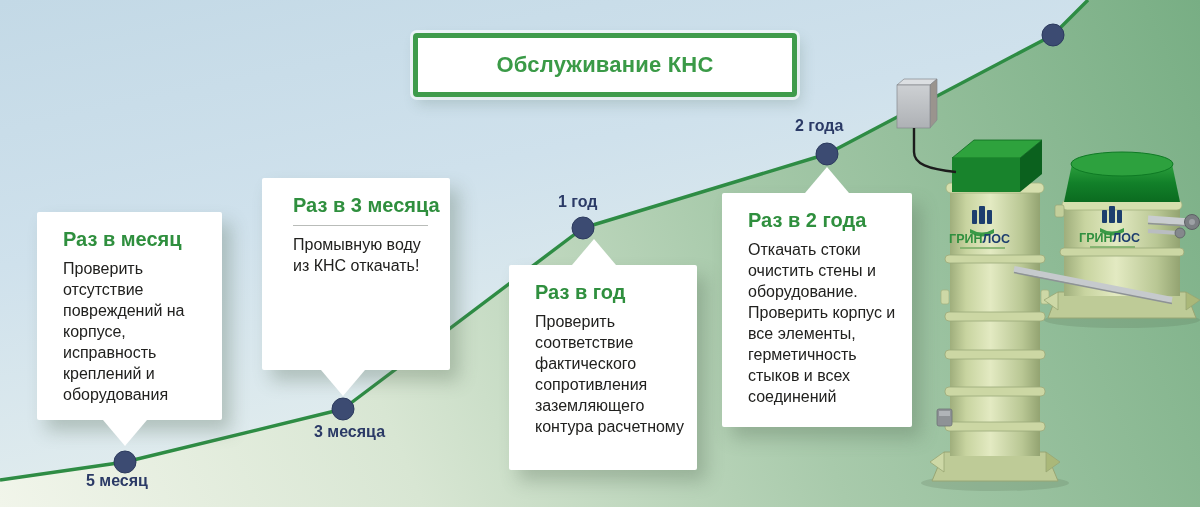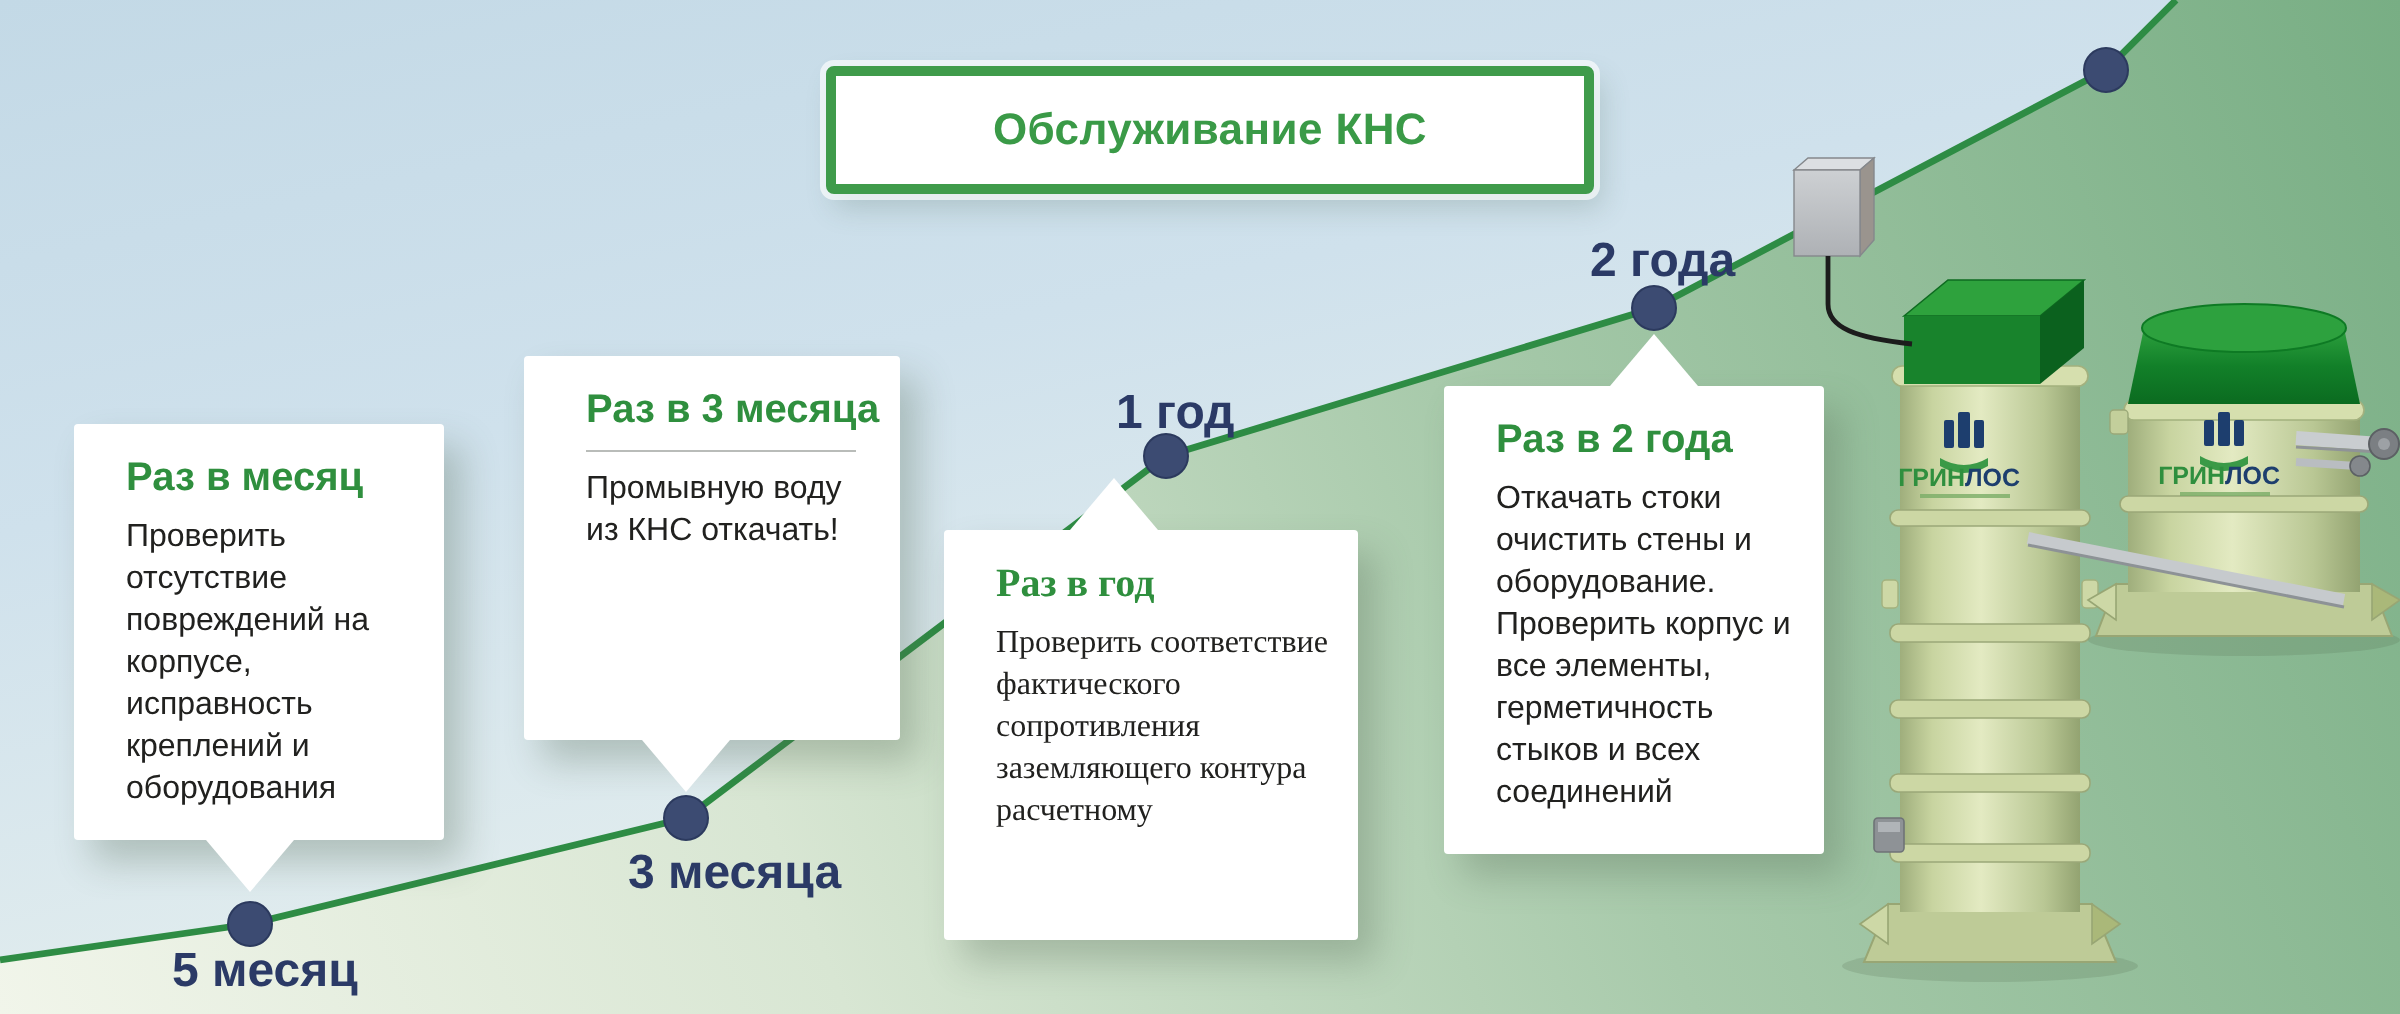--- a/index.html
+++ b/index.html
@@ -33,25 +33,25 @@
     color:#2f8f3e;white-space:nowrap;
   }
   .callout p{margin:0;font-size:16px;line-height:21px;color:#21211f;}
   .callout .divider{height:1px;background:#b9bcb9;margin:8px 10px 8px 0;}
   .tail{position:absolute;width:0;height:0;border-left:22px solid transparent;border-right:22px solid transparent;}
   .tail-down{bottom:-26px;border-top:26px solid #ffffff;}
   .tail-up{top:-26px;border-bottom:26px solid #ffffff;}
 
   .c1{left:37px;top:212px;width:185px;min-height:208px;}
   .c2{left:262px;top:178px;width:188px;min-height:192px;padding-left:31px;}
-  .c3{left:472px;top:265px;width:207px;min-height:205px;font-family:Liberation Serif, serif;}
+  .c3{left:509px;top:265px;width:188px;min-height:205px;}
   .c4{left:722px;top:193px;width:190px;min-height:234px;}
 
   .milestone{
-    position:absolute;font-size:24px;font-weight:bold;color:#2b3a66;white-space:nowrap;
+    position:absolute;font-size:16px;font-weight:bold;color:#2b3a66;white-space:nowrap;
   }
   .m1{left:86px;top:472px;}
   .m2{left:298px;top:423px;margin-left:16px;}
   .m3{left:558px;top:193px;}
   .m4{left:795px;top:117px;}
 </style>
 </head>
 <body>
 
 <div class="stage">

